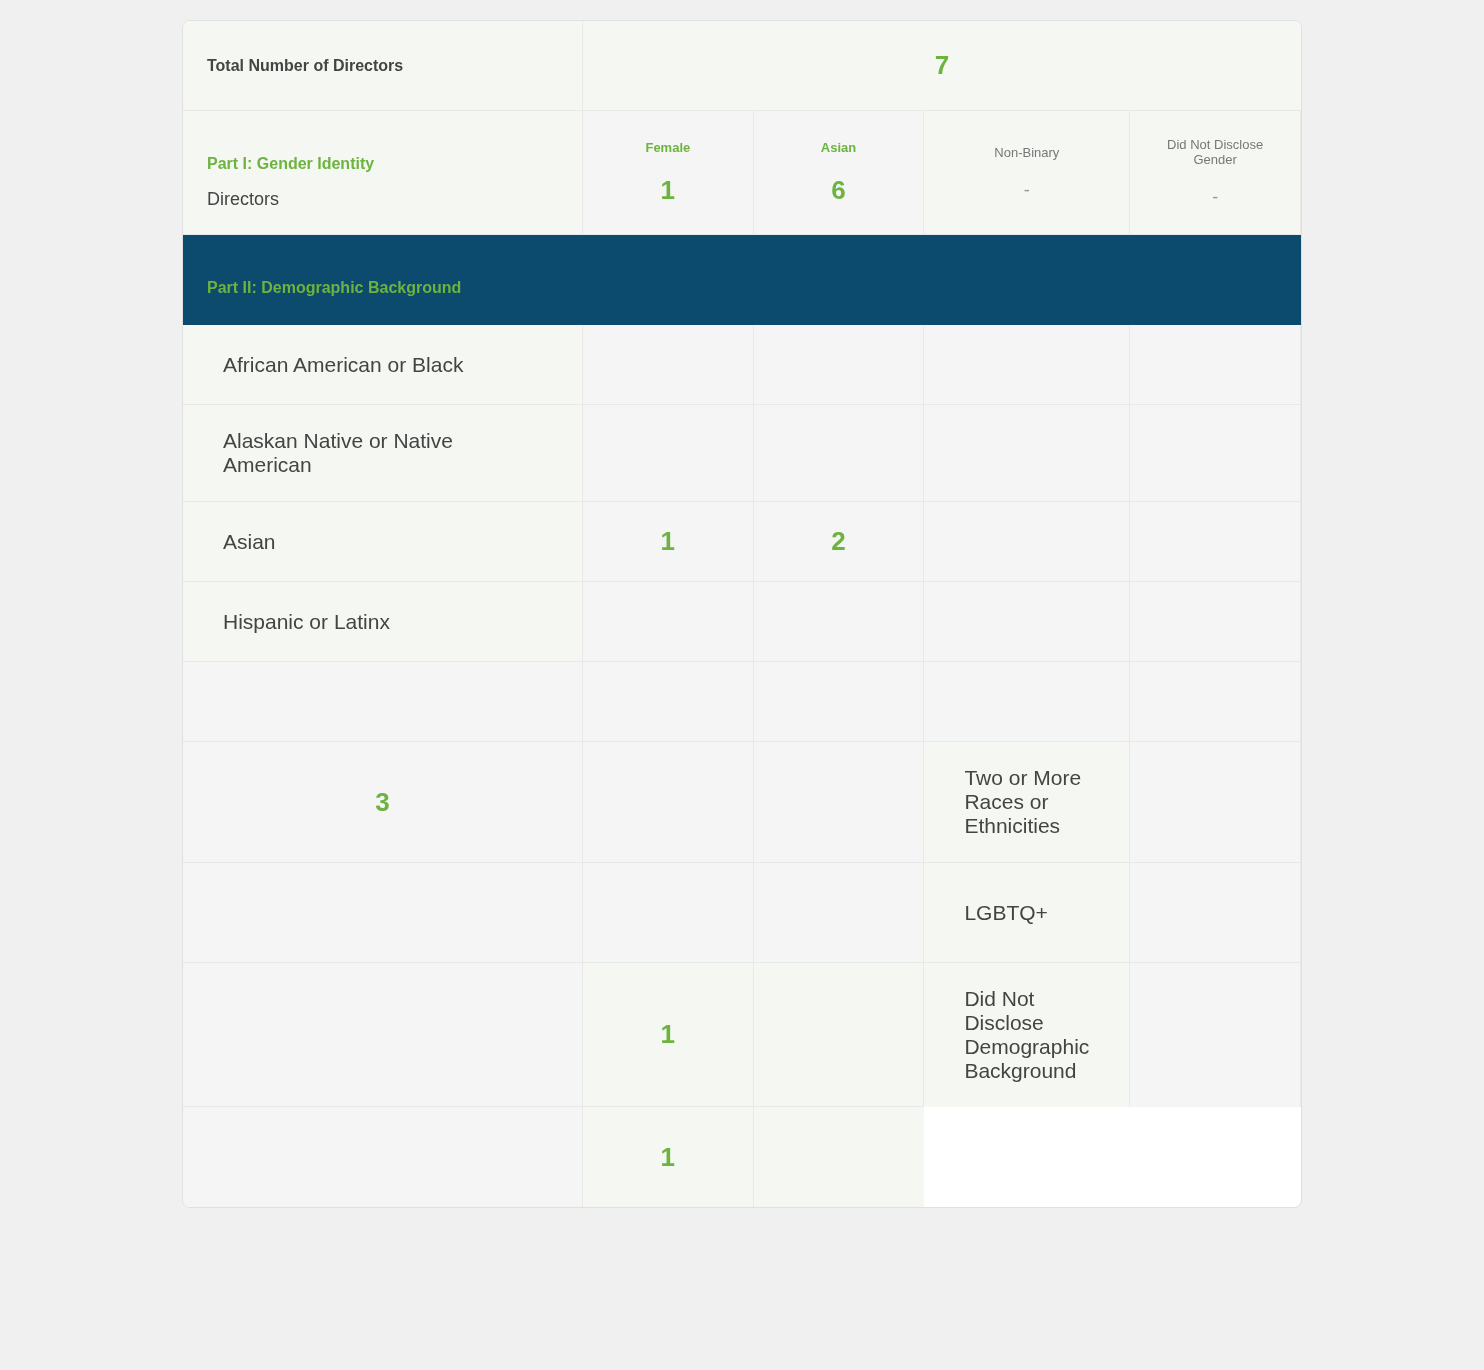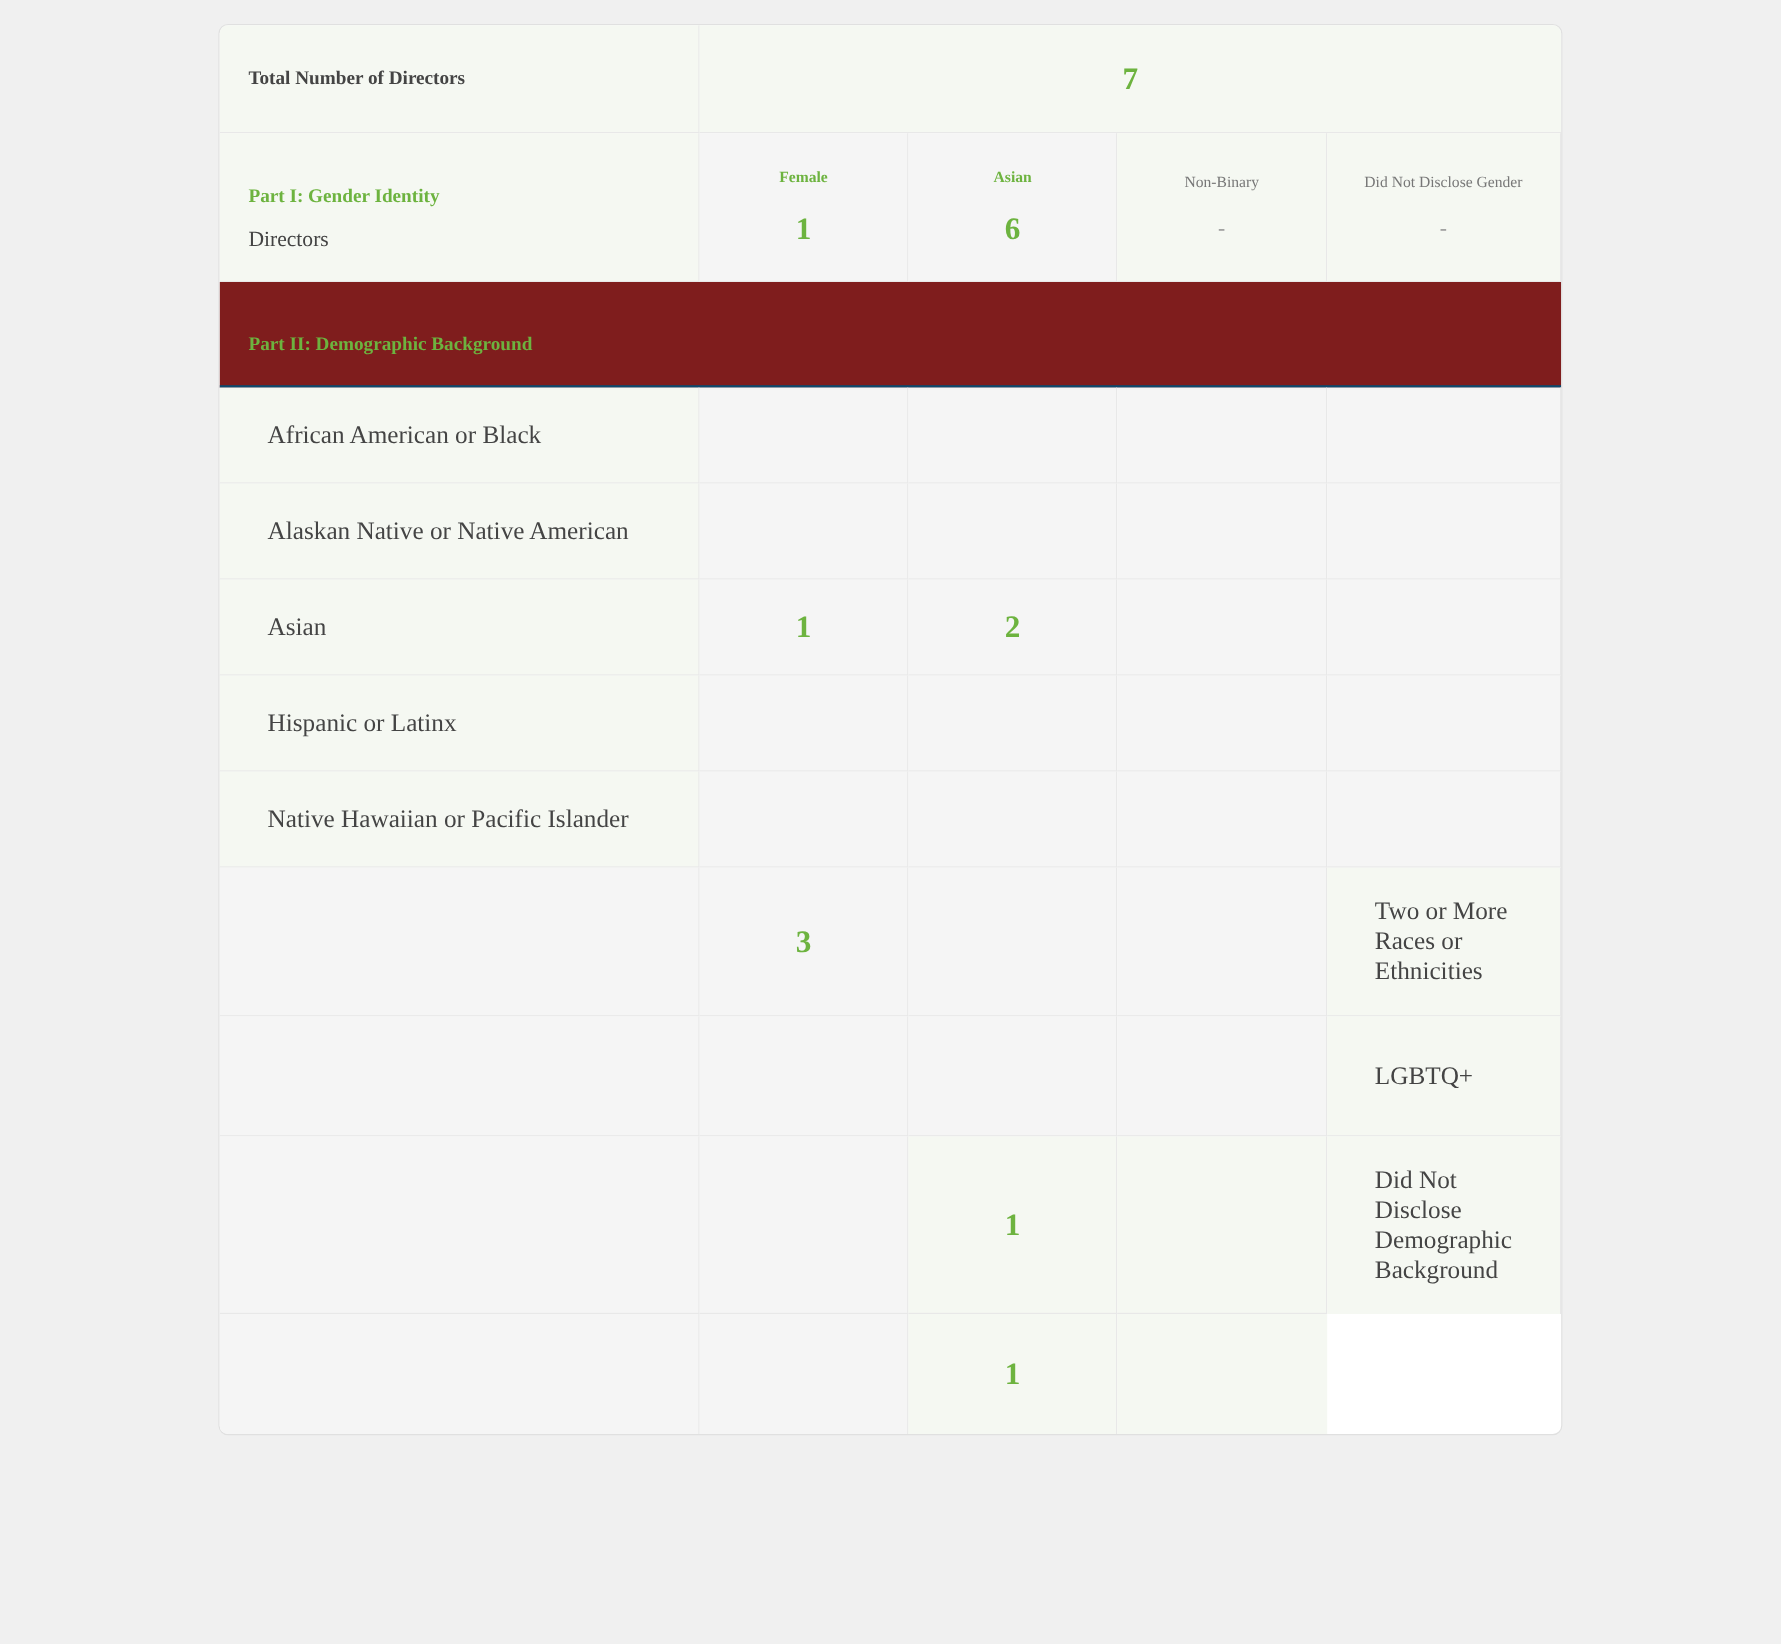--- a/index.html
+++ b/index.html
@@ -17,21 +17,20 @@
       min-height: 100vh;
       padding: 20px;
     }
 
     .table-container {
       background: #fff;
       border-radius: 8px;
       overflow: hidden;
       width: 1120px;
       border: 1px solid #e0e0e0;
-      font-family: Liberation Serif, serif;
     }
 
     .table-grid {
       display: grid;
       grid-template-columns: 400px 1fr 1fr 1fr 1fr;
       width: 100%;
     }
 
     
     .total-row-label {
@@ -87,26 +86,26 @@
       border-right: none;
     }
 
     .gender-header-value.light-bg {
       background: #f5f8f2;
     }
 
     
     .section-header {
       grid-column: 1 / 6;
-      background: #7f1d1d;
+      background: #0c4a6e;
       padding: 24px 24px;
       min-height: 72px;
       display: flex;
       align-items: center;
-      border-bottom: 2px solid #0c4a6e;
+      border-bottom: 4px solid #0c4a6e;
       text-align: center;
     }
 
     
     .data-row-label {
       background: #f5f8f2;
       padding: 24px 40px;
       min-height: 80px;
       display: flex;
       align-items: center;
@@ -254,23 +253,20 @@
     <div class="data-row-value"></div>
 
     <div class="data-row-label">
       <span class="text-label">Hispanic or Latinx</span>
     </div>
     <div class="data-row-value"></div>
     <div class="data-row-value"></div>
     <div class="data-row-value"></div>
     <div class="data-row-value"></div>
 
-    <div class="data-row-label">
-      <span class="text-label">Native Hawaiian or Pacific Islander</span>
-    </div>
     <div class="data-row-value"></div>
     <div class="data-row-value"></div>
     <div class="data-row-value"></div>
     <div class="data-row-value"></div>
 
     <div class="data-row-value"></div>
     <div class="data-row-value">
       <span class="text-large">3</span>
     </div>
     <div class="data-row-value"></div>

